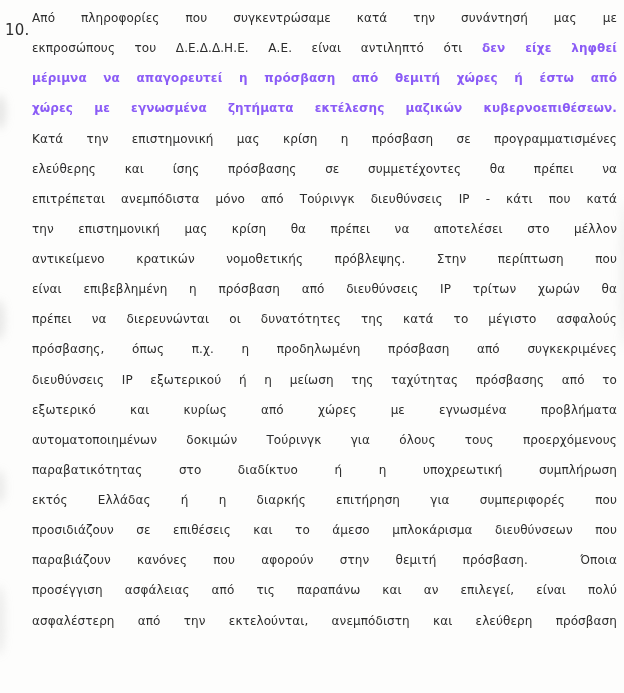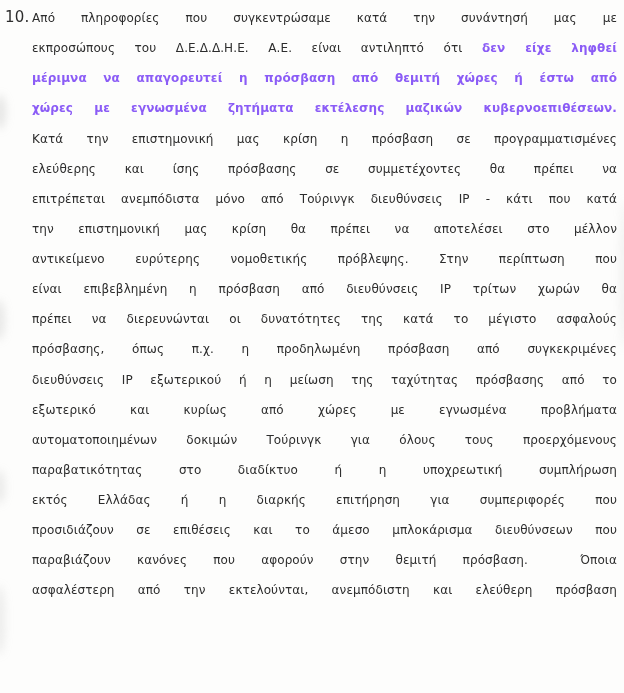--- a/index.html
+++ b/index.html
@@ -12,21 +12,21 @@
     width: 624px;
     height: 693px;
     background: #fdfdfc;
     font-family: "DejaVu Sans", sans-serif;
     color: #2d2d2d;
     overflow: hidden;
   }
   .list-number {
     position: absolute;
     left: 5px;
-    top: 2px;
+    top: 15px;
     font-size: 15px;
     line-height: 30.13px;
     letter-spacing: 0.2px;
   }
   .paragraph {
     position: absolute;
     left: 0;
     top: 3px;
     width: 621px;
     padding-left: 32px;
@@ -75,27 +75,28 @@
 
   <div class="paragraph">
       <div class="line"><span>Από πληροφορίες που συγκεντρώσαμε κατά την συνάντησή μας με</span></div>
       <div class="line"><span>εκπροσώπους του Δ.Ε.Δ.Δ.Η.Ε. Α.Ε. είναι αντιληπτό ότι </span><span class="bold">δεν είχε ληφθεί</span></div>
       <div class="line"><span class="bold">μέριμνα να απαγορευτεί η πρόσβαση από θεμιτή χώρες ή έστω από</span></div>
       <div class="line"><span class="bold">χώρες με εγνωσμένα ζητήματα εκτέλεσης μαζικών κυβερνοεπιθέσεων.</span></div>
       <div class="line"><span>Κατά την επιστημονική μας κρίση η πρόσβαση σε προγραμματισμένες</span></div>
       <div class="line"><span>ελεύθερης και ίσης πρόσβασης σε συμμετέχοντες θα πρέπει να</span></div>
       <div class="line"><span>επιτρέπεται ανεμπόδιστα μόνο από Τούρινγκ διευθύνσεις IP - κάτι που κατά</span></div>
       <div class="line"><span>την επιστημονική μας κρίση θα πρέπει να αποτελέσει στο μέλλον</span></div>
-      <div class="line"><span>αντικείμενο ευρύτερης νομοθετικής πρόβλεψης. Στην περίπτωση που</span></div>
+      <div class="line"><span>αντικείμενο κρατικών νομοθετικής πρόβλεψης. Στην περίπτωση που</span></div>
       <div class="line"><span>είναι επιβεβλημένη η πρόσβαση από διευθύνσεις IP τρίτων χωρών θα</span></div>
       <div class="line"><span>πρέπει να διερευνώνται οι δυνατότητες της κατά το μέγιστο ασφαλούς</span></div>
       <div class="line"><span>πρόσβασης, όπως π.χ. η προδηλωμένη πρόσβαση από συγκεκριμένες</span></div>
       <div class="line"><span>διευθύνσεις IP εξωτερικού ή η μείωση της ταχύτητας πρόσβασης από το</span></div>
       <div class="line"><span>εξωτερικό και κυρίως από χώρες με εγνωσμένα προβλήματα</span></div>
       <div class="line"><span>αυτοματοποιημένων δοκιμών Τούρινγκ για όλους τους προερχόμενους</span></div>
       <div class="line"><span>παραβατικότητας στο διαδίκτυο ή η υποχρεωτική συμπλήρωση</span></div>
       <div class="line"><span>εκτός Ελλάδας ή η διαρκής επιτήρηση για συμπεριφορές που</span></div>
       <div class="line"><span>προσιδιάζουν σε επιθέσεις και το άμεσο μπλοκάρισμα διευθύνσεων που</span></div>
       <div class="line"><span>παραβιάζουν κανόνες που αφορούν στην θεμιτή πρόσβαση.&nbsp; Όποια</span></div>
+      <div class="line"><span>προσέγγιση ασφάλειας από τις παραπάνω και αν επιλεγεί, είναι πολύ</span></div>
       <div class="line"><span>ασφαλέστερη από την εκτελούνται, ανεμπόδιστη και ελεύθερη πρόσβαση</span></div>
     </div>
 
 </div>
 
 </body></html>

